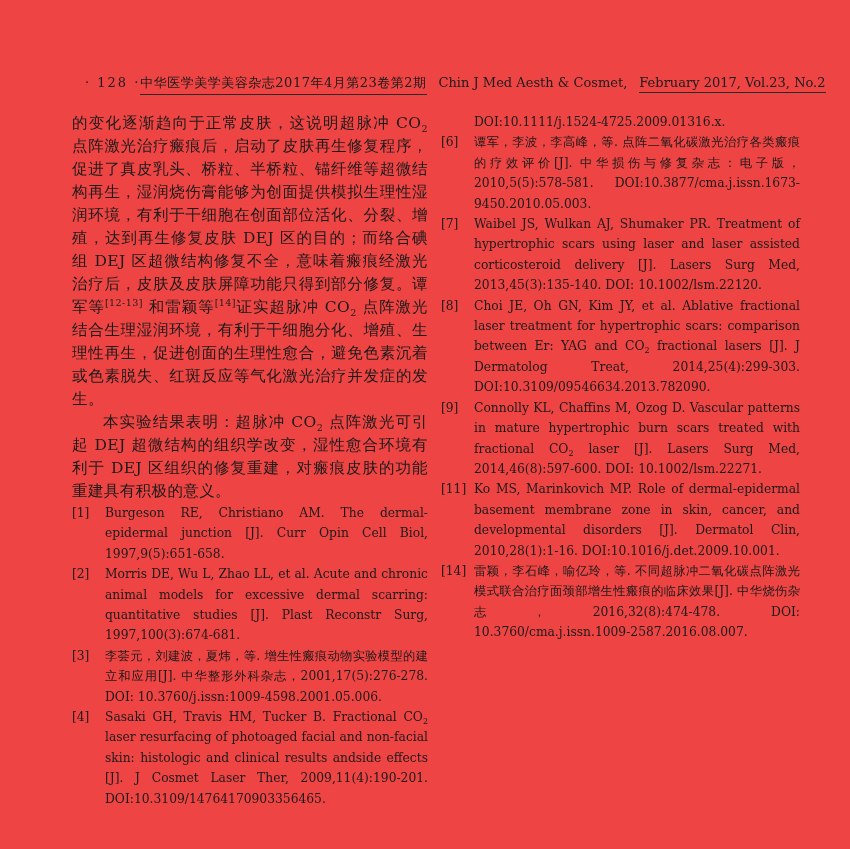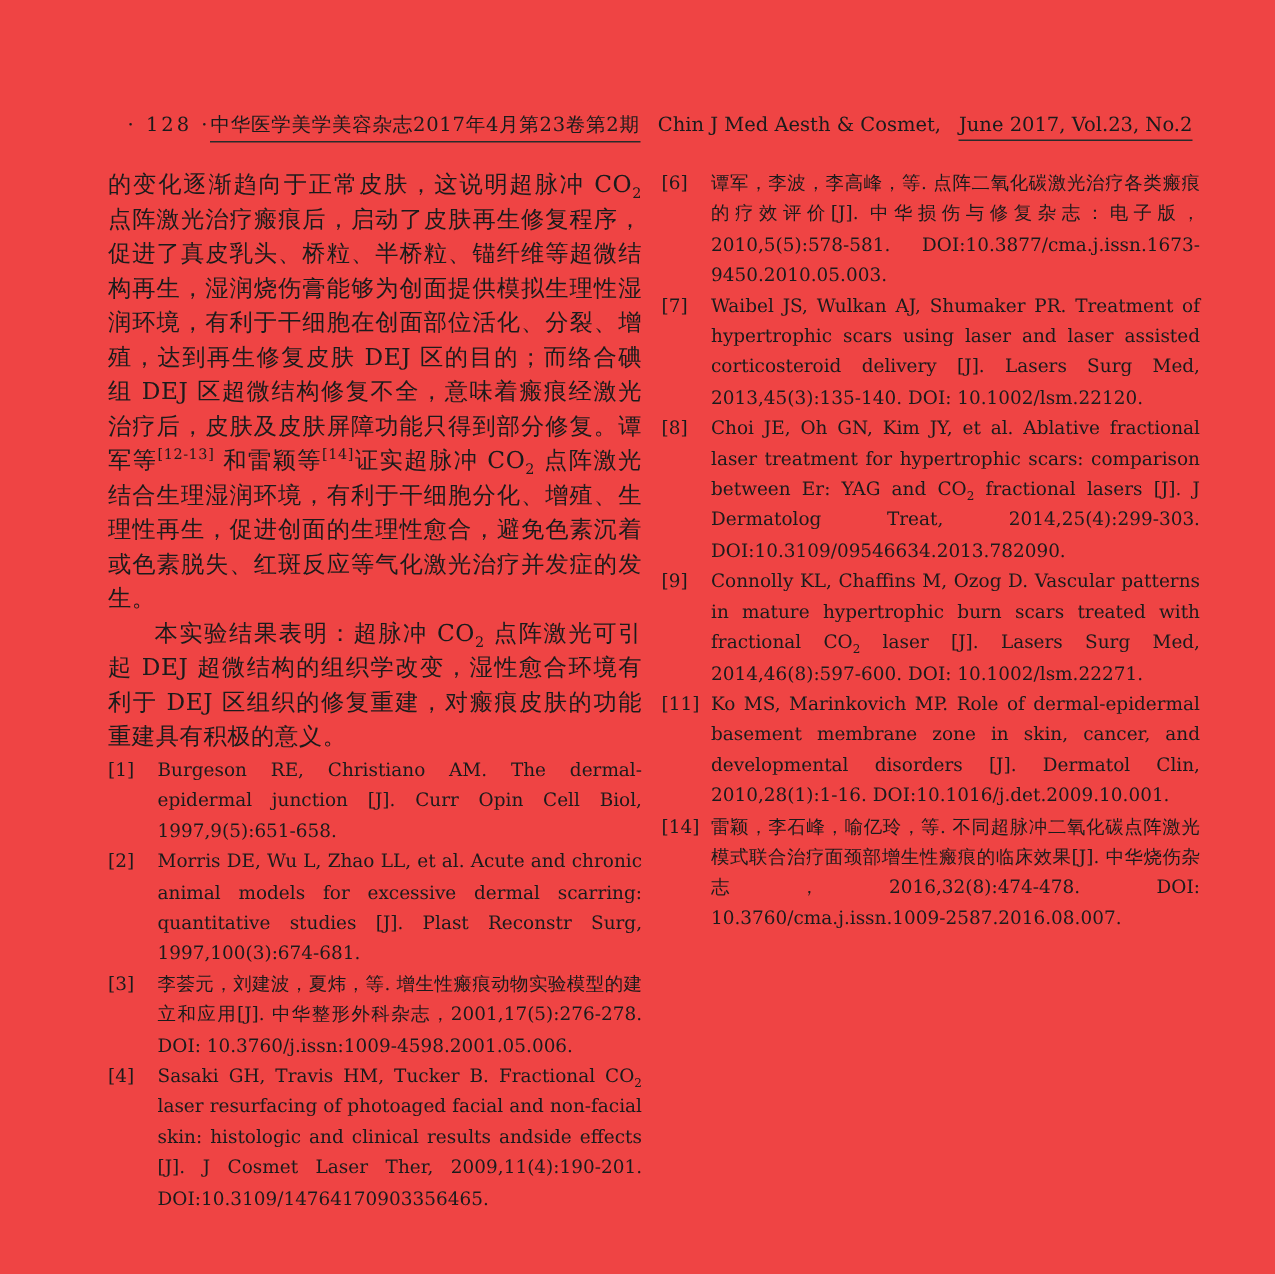--- a/index.html
+++ b/index.html
@@ -51,21 +51,21 @@
 </head>
 <body>
 
 <div class="page">
 
   <div class="page-header">
     <span class="pageno">· 128 ·</span>
     <span class="head-group">
       <span class="head-cn u">中华医学美学美容杂志2017年4月第23卷第2期</span>
       <span class="head-en">Chin J Med Aesth &amp; Cosmet,</span>
-      <span class="head-en u">June 2017, Vol.23, No.2</span>
+      <span class="head-en u">February 2017, Vol.23, No.2</span>
     </span>
   </div>
 
   <div class="columns">
 
     <div class="col-left">
       <p class="body-para"><span>的变化逐渐趋向于正常皮肤，这说明超脉冲 CO</span><sub>2</sub><span> 点阵激光治疗瘢痕后，启动了皮肤再生修复程序，促进了真皮乳头、桥粒、半桥粒、锚纤维等超微结构再生，湿润烧伤膏能够为创面提供模拟生理性湿润环境，有利于干细胞在创面部位活化、分裂、增殖，达到再生修复皮肤 DEJ 区的目的；而络合碘组 DEJ 区超微结构修复不全，意味着瘢痕经激光治疗后，皮肤及皮肤屏障功能只得到部分修复。谭军等</span><sup>[12-13]</sup><span> 和雷颖等</span><sup>[14]</sup><span>证实超脉冲 CO</span><sub>2</sub><span> 点阵激光结合生理湿润环境，有利于干细胞分化、增殖、生理性再生，促进创面的生理性愈合，避免色素沉着或色素脱失、红斑反应等气化激光治疗并发症的发生。</span></p>
       <p class="body-para indent"><span>本实验结果表明：超脉冲 CO</span><sub>2</sub><span> 点阵激光可引起 DEJ 超微结构的组织学改变，湿性愈合环境有利于 DEJ 区组织的修复重建，对瘢痕皮肤的功能重建具有积极的意义。</span></p>
 
 
@@ -83,20 +83,24 @@
       </div>
       <div class="ref">
         <span class="ref-label">[4]</span>
         <span class="ref-text"><span>Sasaki GH, Travis HM, Tucker B. Fractional CO</span><sub>2</sub><span> laser resurfacing of photoaged facial and non-facial skin: histologic and clinical results andside effects [J]. J Cosmet Laser Ther, 2009,11(4):190-201. DOI:10.3109/14764170903356465.</span></span>
       </div>
 
     </div>
 
     <div class="col-right">
       <div class="ref">
+        <span class="ref-label"></span>
+        <span class="ref-text"><span>DOI:10.1111/j.1524-4725.2009.01316.x.</span></span>
+      </div>
+      <div class="ref">
         <span class="ref-label">[6]</span>
         <span class="ref-text"><span>谭军，李波，李高峰，等. 点阵二氧化碳激光治疗各类瘢痕的疗效评价[J]. 中华损伤与修复杂志：电子版，2010,5(5):578-581. DOI:10.3877/cma.j.issn.1673-9450.2010.05.003.</span></span>
       </div>
       <div class="ref">
         <span class="ref-label">[7]</span>
         <span class="ref-text"><span>Waibel JS, Wulkan AJ, Shumaker PR. Treatment of hypertrophic scars using laser and laser assisted corticosteroid delivery [J]. Lasers Surg Med, 2013,45(3):135-140. DOI: 10.1002/lsm.22120.</span></span>
       </div>
       <div class="ref">
         <span class="ref-label">[8]</span>
         <span class="ref-text"><span>Choi JE, Oh GN, Kim JY, et al. Ablative fractional laser treatment for hypertrophic scars: comparison between Er: YAG and CO</span><sub>2</sub><span> fractional lasers [J]. J Dermatolog Treat, 2014,25(4):299-303. DOI:10.3109/09546634.2013.782090.</span></span>

